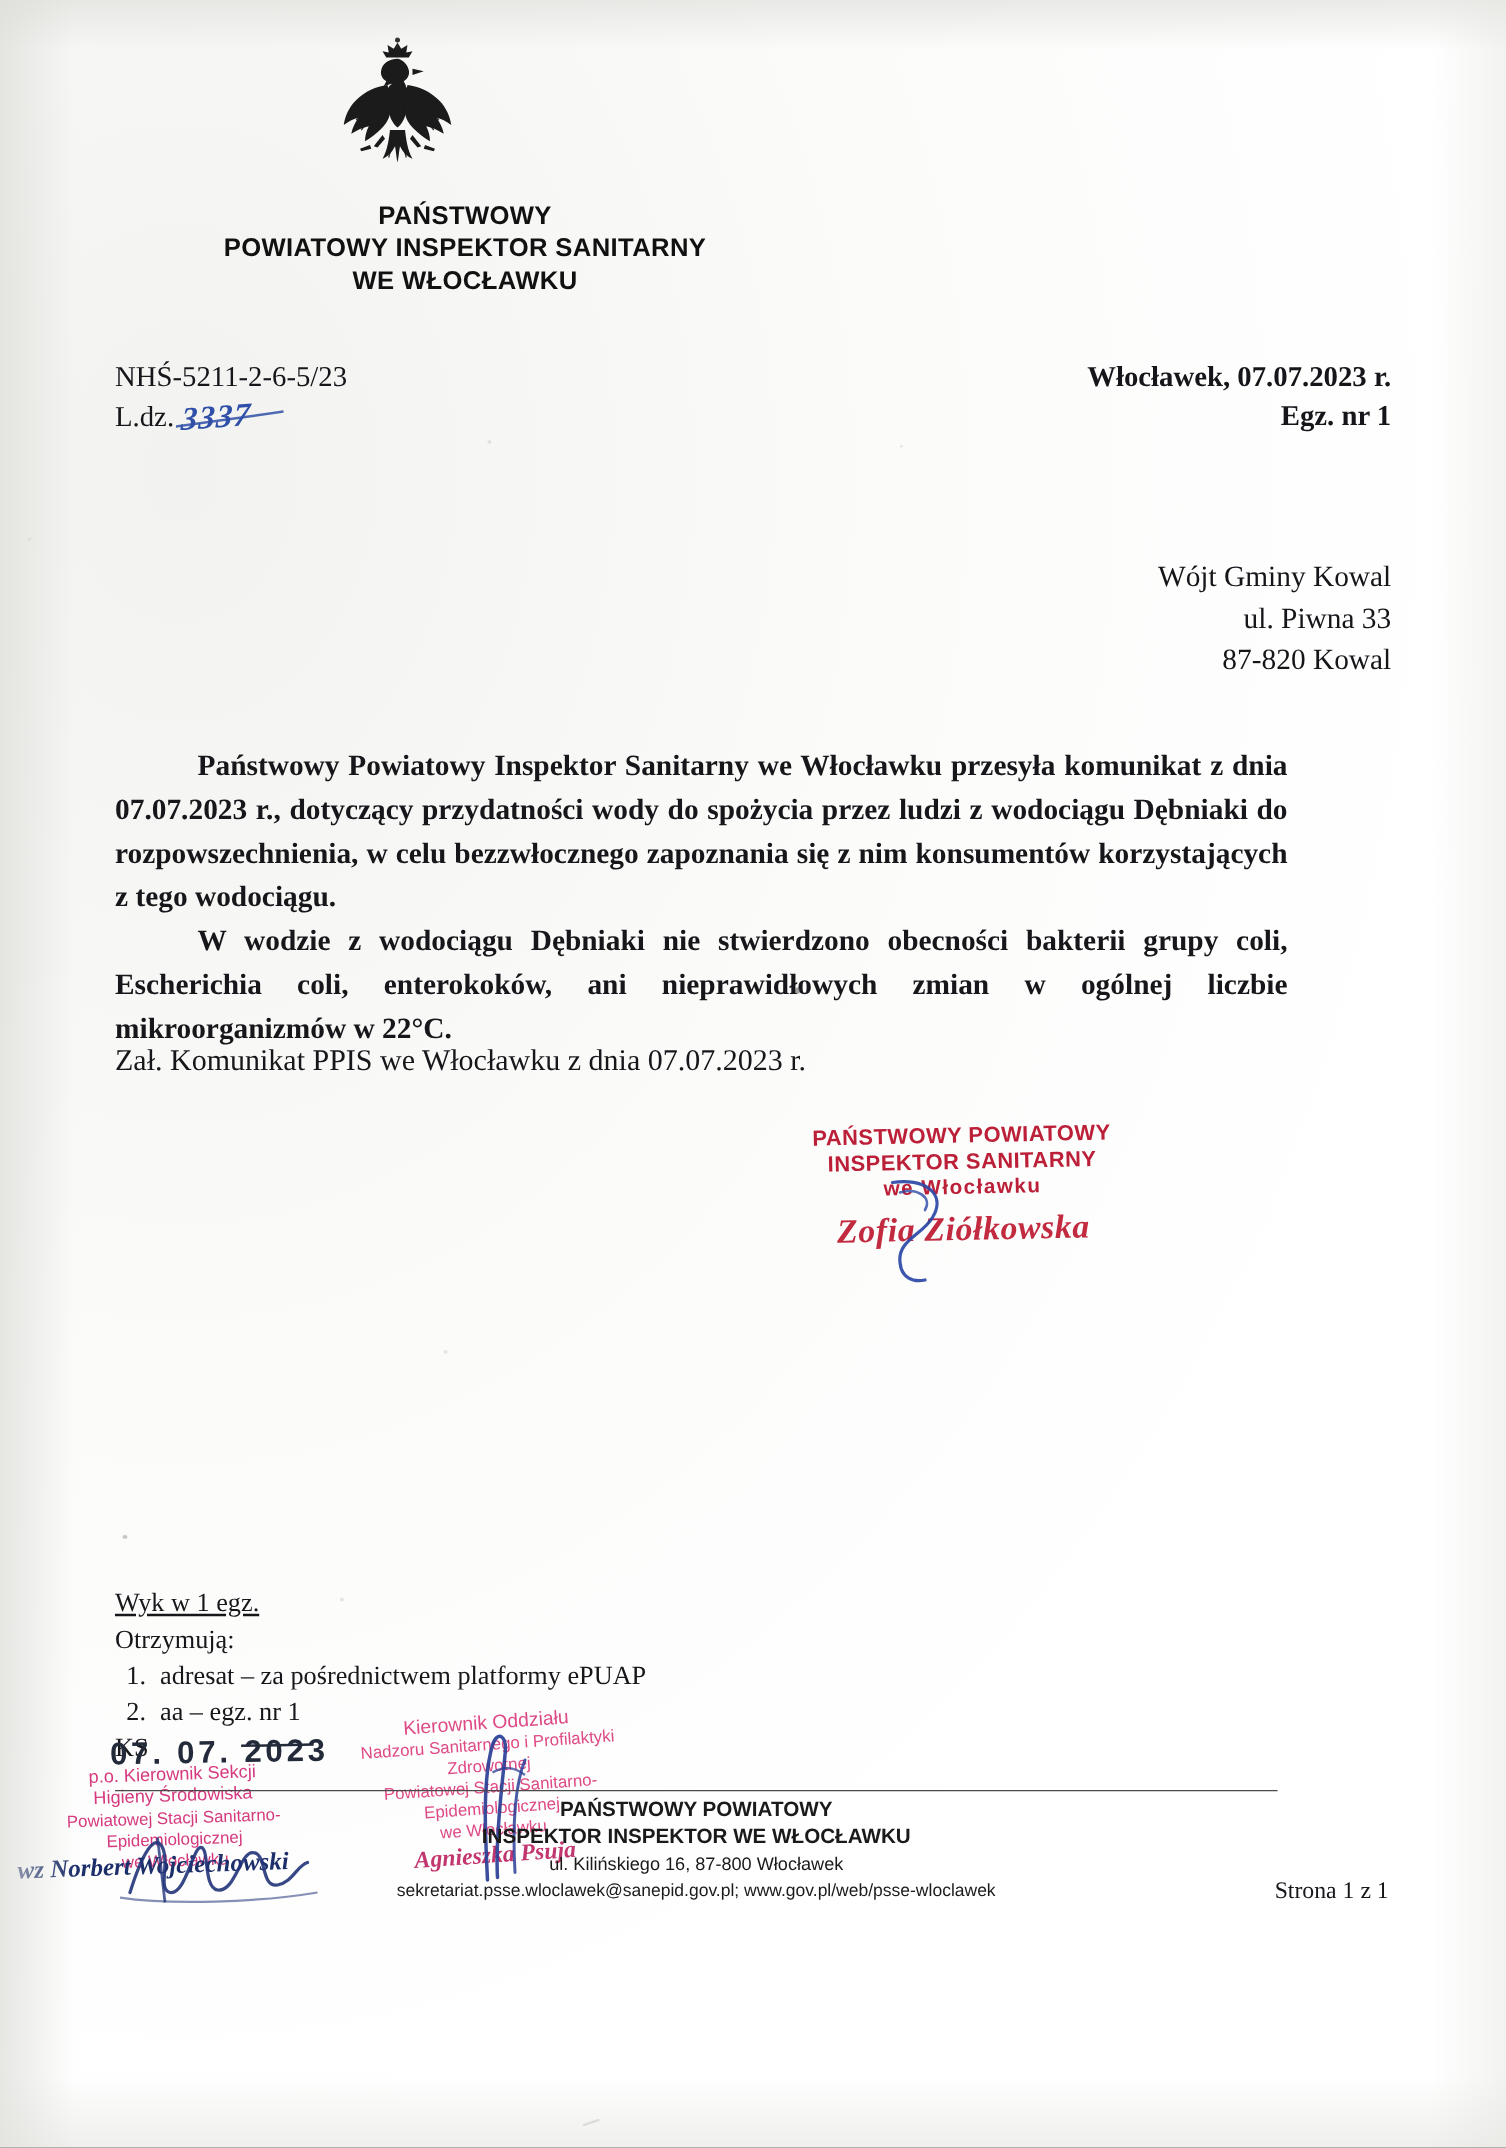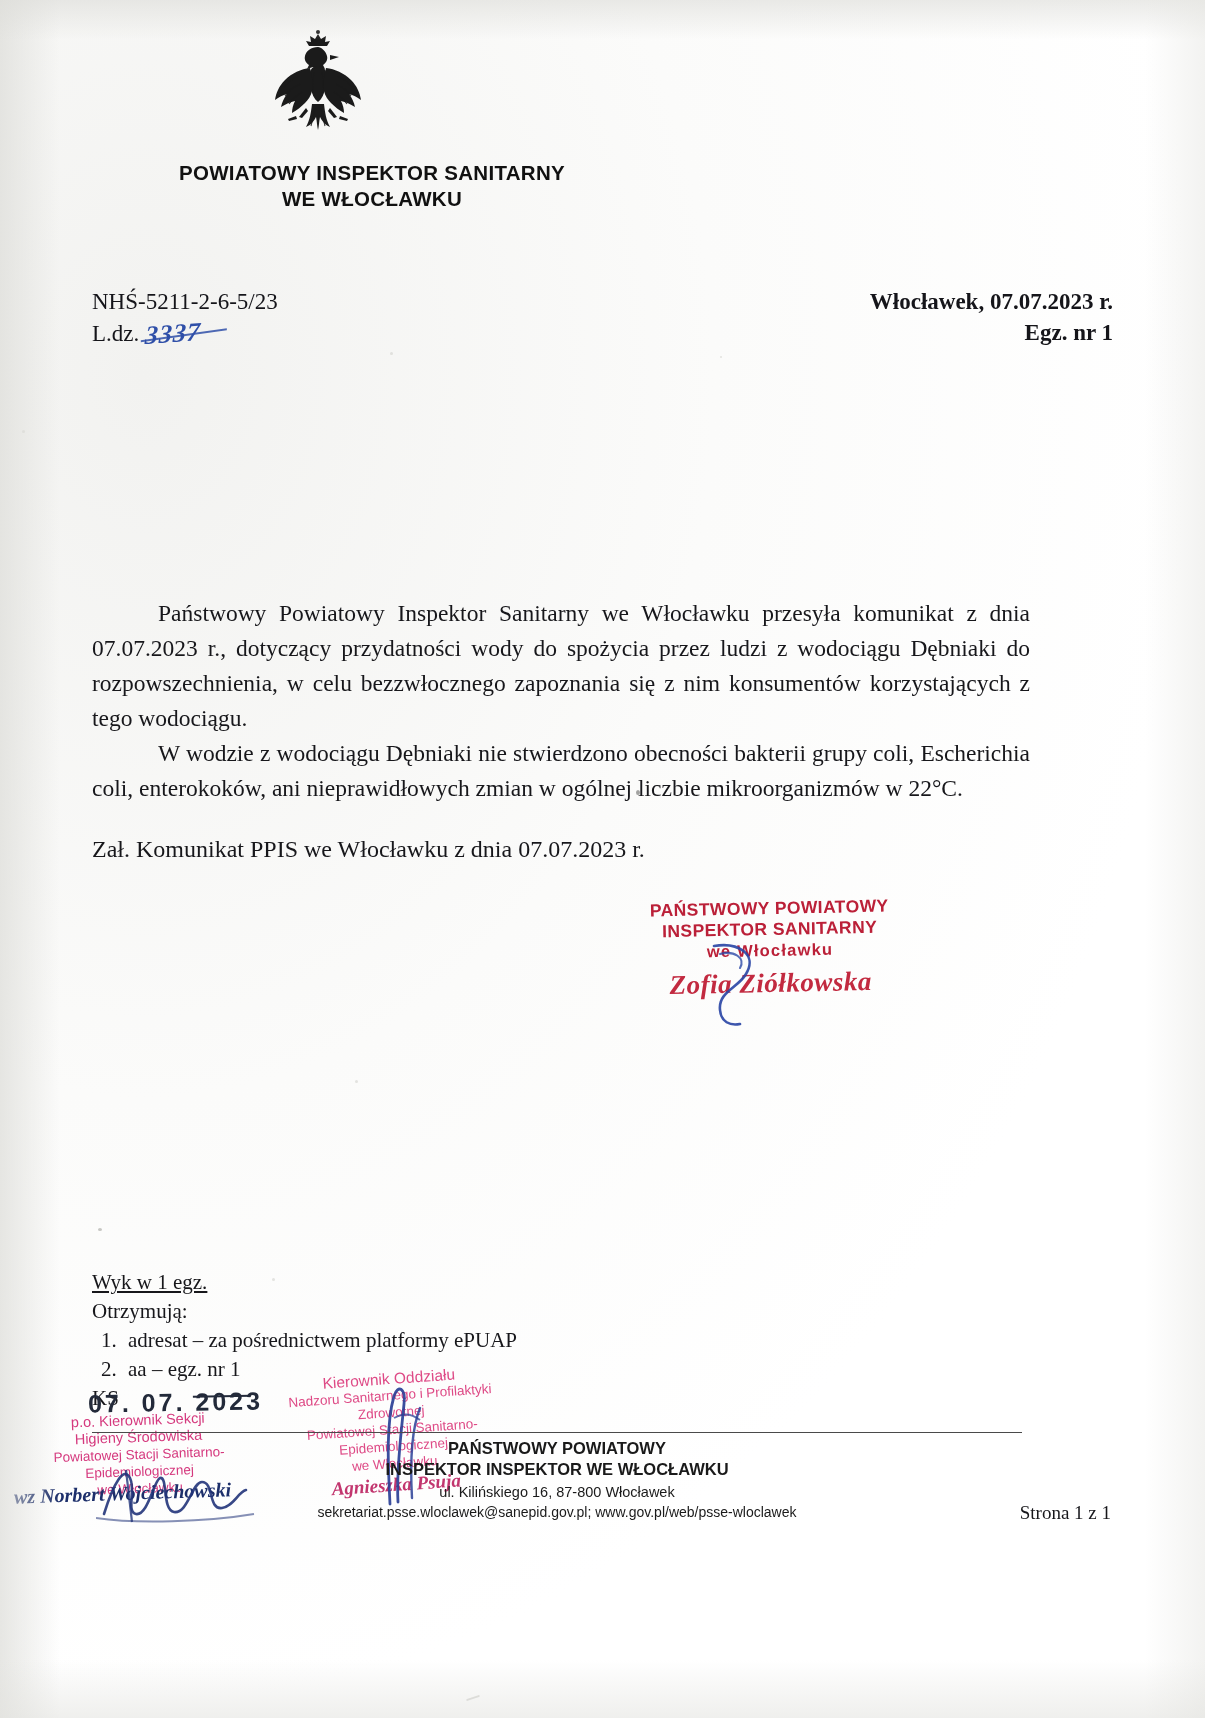--- a/index.html
+++ b/index.html
@@ -42,21 +42,21 @@
   .dateblock{position:absolute;right:92px;top:286px;text-align:right;font-size:23px;line-height:31px;color:#15151a;font-weight:bold;}
 
   
   .addressee{position:absolute;right:92px;top:446px;text-align:right;font-size:23.5px;line-height:33px;color:#15151a;}
 
   
   .body{
     position:absolute;left:92px;top:596px;width:938px;
     font-size:23.5px;line-height:35px;color:#17171b;text-align:justify;
   }
-  .body p{margin:0;text-indent:66px;}
+  .body p{margin:0;text-indent:66px;font-weight:bold;}
   .attach{position:absolute;left:92px;top:836px;font-size:24px;color:#17171b;}
 
   
   .sigstamp{
     position:absolute;left:620px;top:898px;width:300px;text-align:center;
     color:#bb2038;font-family:"Liberation Sans",sans-serif;font-weight:bold;
     font-size:17.5px;line-height:21px;letter-spacing:.4px;
     transform:rotate(-1.2deg);
   }
   .sigstamp .l3{font-weight:bold;letter-spacing:1.2px;font-size:16.5px;}
@@ -158,37 +158,43 @@
         <path d="M76 64 q8 5 13 12"></path>
         <path d="M56 44 q-2 12 0 24"></path>
           <path d="M64 44 q2 12 0 24"></path>
         <path d="M57 80 q-2 10 -4 18"></path>
           <path d="M63 80 q2 10 4 18"></path>
       </g>
     </svg>
   </div>
 
   <div class="hdr">
+    <div>PAŃSTWOWY</div>
     <div>POWIATOWY INSPEKTOR SANITARNY</div>
     <div>WE WŁOCŁAWKU</div>
   </div>
 
   <div class="refblock">
     <div>NHŚ-5211-2-6-5/23</div>
     <div class="ldz-row">
       <span>L.dz.</span>
       <span class="ldz-hand">3337</span>
     </div>
   </div>
 
   <div class="dateblock">
     <div>Włocławek, 07.07.2023 r.</div>
     <div>Egz. nr 1</div>
   </div>
 
+  <div class="addressee">
+    <div>Wójt Gminy Kowal</div>
+    <div>ul. Piwna 33</div>
+    <div>87-820 Kowal</div>
+  </div>
 
   <div class="body">
     <p>Państwowy Powiatowy Inspektor Sanitarny we Włocławku przesyła komunikat z dnia 07.07.2023 r., dotyczący przydatności wody do spożycia przez ludzi z wodociągu Dębniaki do rozpowszechnienia, w celu bezzwłocznego zapoznania się z nim konsumentów korzystających z tego wodociągu.</p>
     <p>W wodzie z wodociągu Dębniaki nie stwierdzono obecności bakterii grupy coli, Escherichia coli, enterokoków, ani nieprawidłowych zmian w ogólnej liczbie mikroorganizmów w 22°C.</p>
   </div>
   <div class="attach">Zał. Komunikat PPIS we Włocławku z dnia 07.07.2023 r.</div>
 
   <div class="sigstamp">
     <div>PAŃSTWOWY POWIATOWY</div>
     <div>INSPEKTOR SANITARNY</div>

